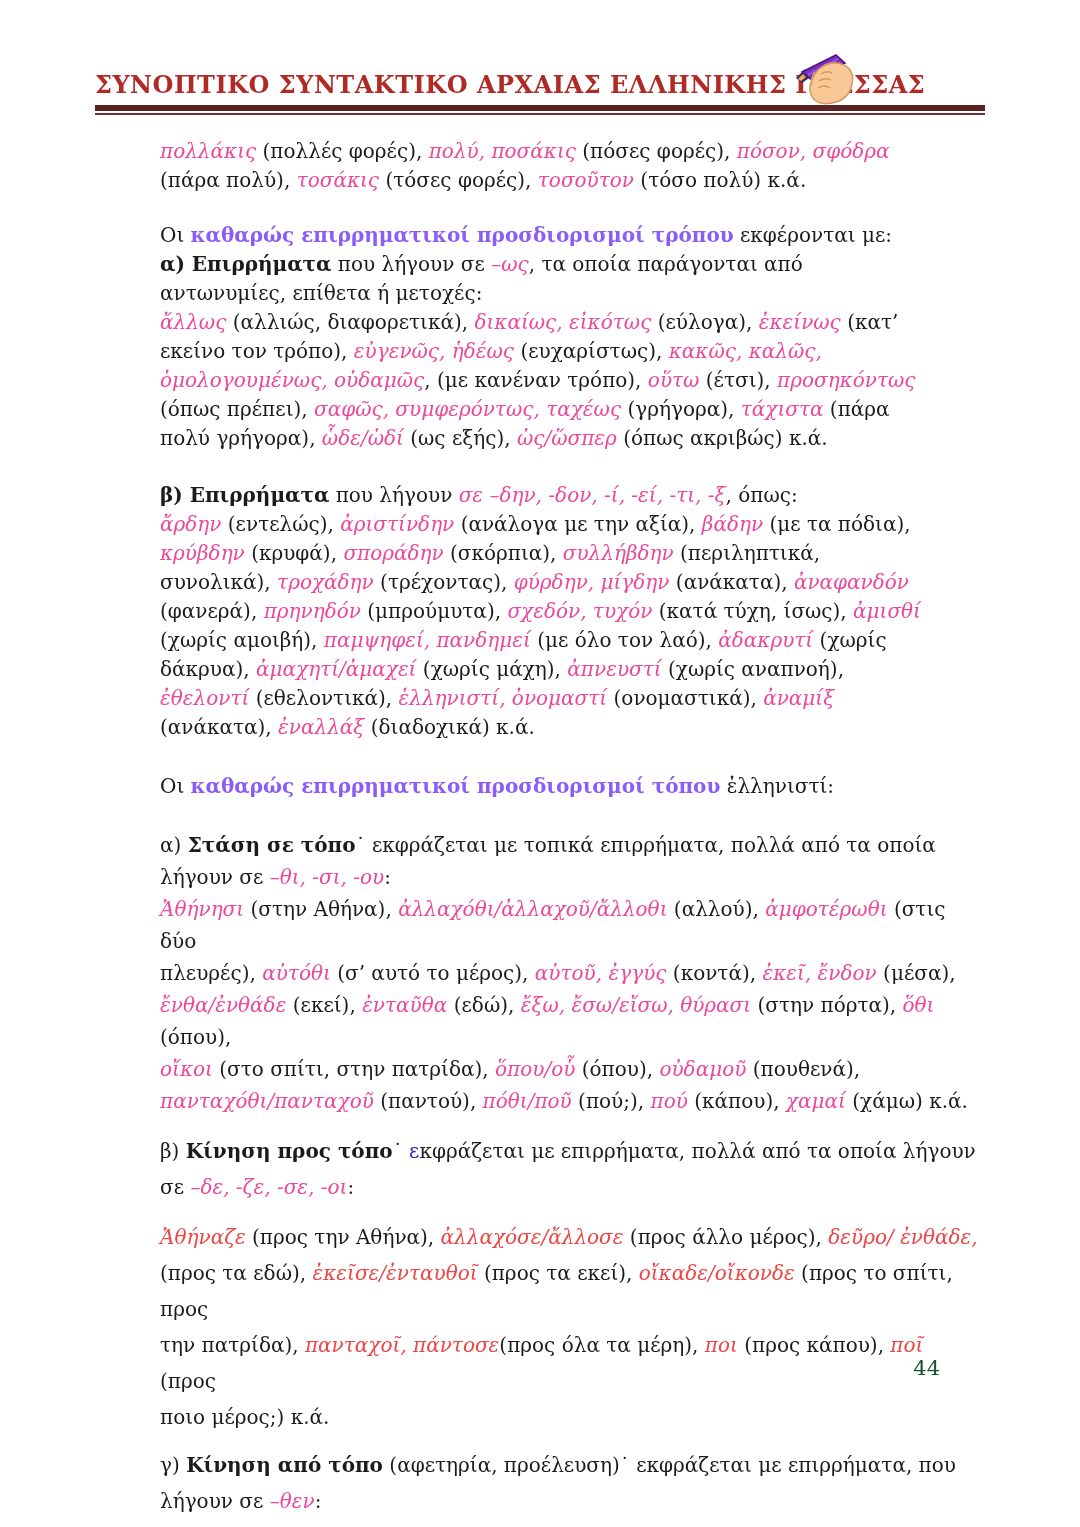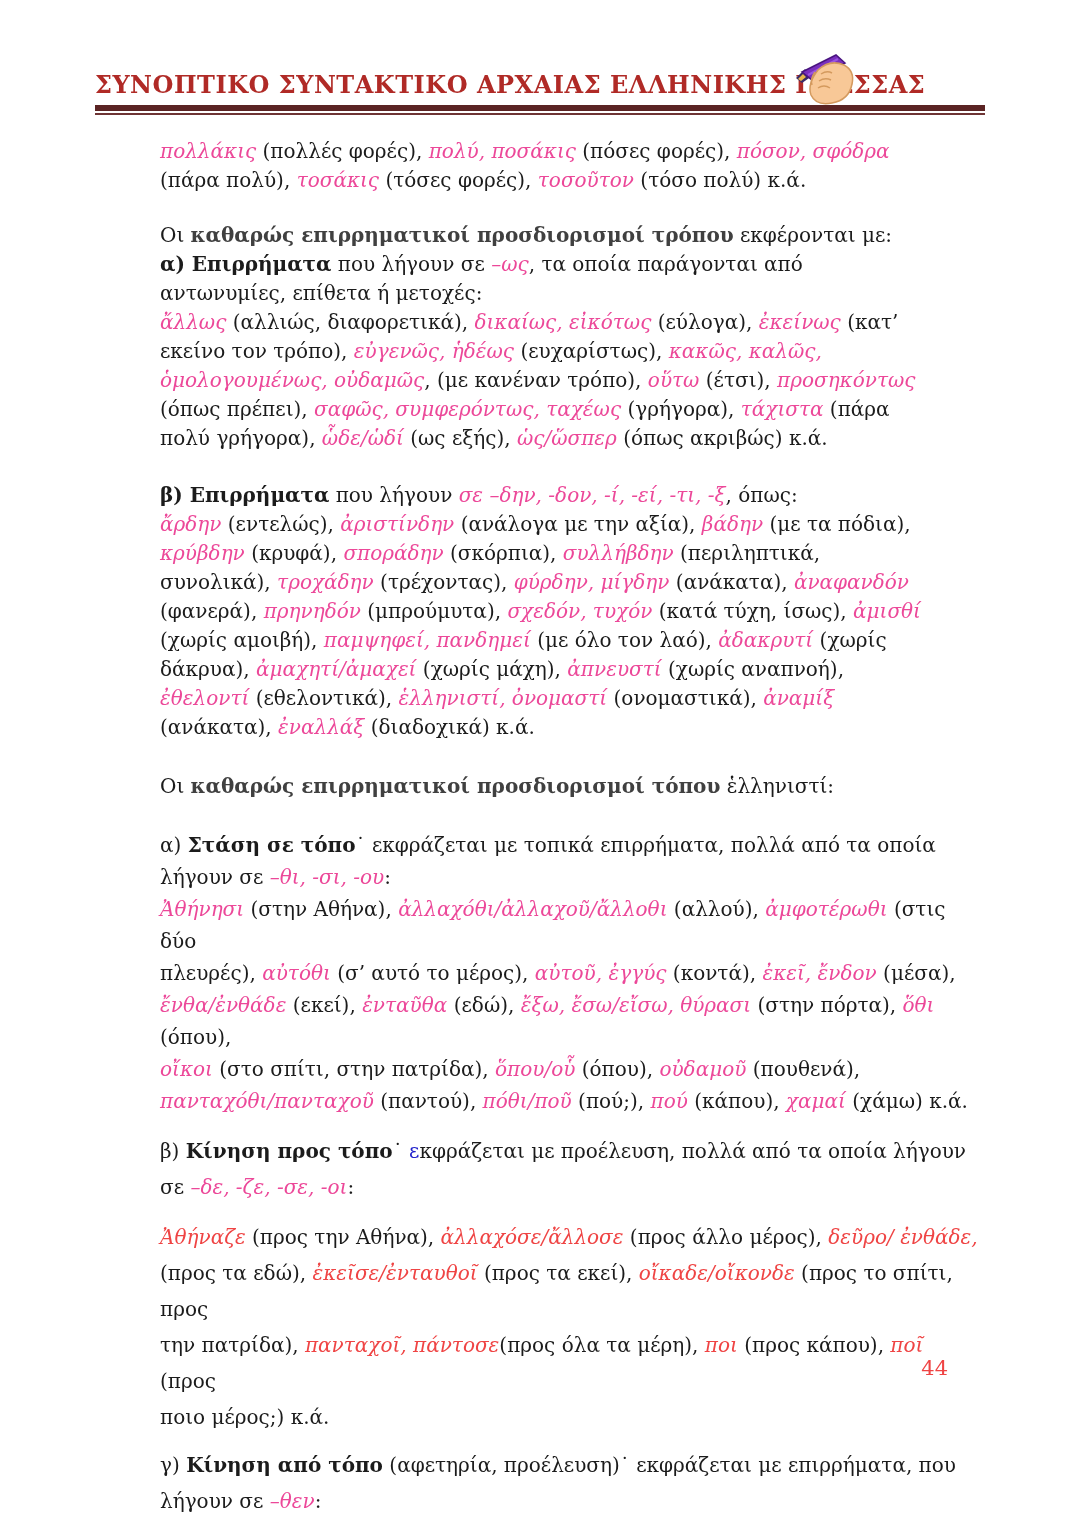--- a/index.html
+++ b/index.html
@@ -50,29 +50,29 @@
   .para.gap-sm { margin-top: 26px; }
   .para.gap-md { margin-top: 28px; }
   .para.gap-lg { margin-top: 30px; }
   .para.mid   { line-height: 32px; margin-top: 28px; }
   .para.loose { line-height: 36px; margin-top: 16px; }
   .para.loose2 { line-height: 36px; margin-top: 14px; }
   .para.loose3 { line-height: 36px; margin-top: 12px; }
   .run-p  { color: #1b1b1b; }
   .run-r  { color: #ec4899; font-style: italic; }
   .run-b  { color: #1b1b1b; font-weight: bold; }
-  .run-bl { color: #404040; font-weight: bold; }
+  .run-bl { color: #8b5cf6; font-weight: bold; }
   .run-i  { color: #ef4444; font-style: italic; }
   .run-blp { color: #2222cc; }
   .page-number {
     position: absolute;
     top: 1356px;
-    right: 132px;
+    right: 140px;
     font-size: 21px;
-    color: #ef4444;
+    color: #14532d;
   }
 </style>
 </head>
 <body>
 
 <div class="page">
 
   <div class="header">
     <div class="title-row">
       <span class="doc-title">ΣΥΝΟΠΤΙΚΟ ΣΥΝΤΑΚΤΙΚΟ ΑΡΧΑΙΑΣ ΕΛΛΗΝΙΚΗΣ ΓΛΩΣΣΑΣ</span>
@@ -96,20 +96,20 @@
     <div class="header-rule"></div>
   </div>
 
   <div class="body-text">
 
   <p class="para tight"><span class="run-r">πολλάκις</span><span class="run-p"> (πολλές φορές), </span><span class="run-r">πολύ, ποσάκις</span><span class="run-p"> (πόσες φορές), </span><span class="run-r">πόσον, σφόδρα</span><br><span class="run-p">(πάρα πολύ), </span><span class="run-r">τοσάκις</span><span class="run-p"> (τόσες φορές), </span><span class="run-r">τοσοῦτον</span><span class="run-p"> (τόσο πολύ) κ.ά.</span></p>
       <p class="para tight gap-sm"><span class="run-p">Οι </span><span class="run-bl">καθαρώς επιρρηματικοί προσδιορισμοί τρόπου</span><span class="run-p"> εκφέρονται με:</span><br><span class="run-b">α) Επιρρήματα</span><span class="run-p"> που λήγουν σε </span><span class="run-r">–ως</span><span class="run-p">, τα οποία παράγονται από</span><br><span class="run-p">αντωνυμίες, επίθετα ή μετοχές:</span><br><span class="run-r">ἄλλως</span><span class="run-p"> (αλλιώς, διαφορετικά), </span><span class="run-r">δικαίως, εἰκότως</span><span class="run-p"> (εύλογα), </span><span class="run-r">ἐκείνως</span><span class="run-p"> (κατ’</span><br><span class="run-p">εκείνο τον τρόπο), </span><span class="run-r">εὐγενῶς, ἡδέως</span><span class="run-p"> (ευχαρίστως), </span><span class="run-r">κακῶς, καλῶς,</span><br><span class="run-r">ὁμολογουμένως, οὐδαμῶς</span><span class="run-p">, (με κανέναν τρόπο), </span><span class="run-r">οὕτω</span><span class="run-p"> (έτσι), </span><span class="run-r">προσηκόντως</span><br><span class="run-p">(όπως πρέπει), </span><span class="run-r">σαφῶς, συμφερόντως, ταχέως</span><span class="run-p"> (γρήγορα), </span><span class="run-r">τάχιστα</span><span class="run-p"> (πάρα</span><br><span class="run-p">πολύ γρήγορα), </span><span class="run-r">ὧδε/ὡδί</span><span class="run-p"> (ως εξής), </span><span class="run-r">ὡς/ὥσπερ</span><span class="run-p"> (όπως ακριβώς) κ.ά.</span></p>
       <p class="para tight gap-md"><span class="run-b">β) Επιρρήματα</span><span class="run-p"> που λήγουν </span><span class="run-r">σε –δην, -δον, -ί, -εί, -τι, -ξ</span><span class="run-p">, όπως:</span><br><span class="run-r">ἄρδην</span><span class="run-p"> (εντελώς), </span><span class="run-r">ἀριστίνδην</span><span class="run-p"> (ανάλογα με την αξία), </span><span class="run-r">βάδην</span><span class="run-p"> (με τα πόδια),</span><br><span class="run-r">κρύβδην</span><span class="run-p"> (κρυφά), </span><span class="run-r">σποράδην</span><span class="run-p"> (σκόρπια), </span><span class="run-r">συλλήβδην</span><span class="run-p"> (περιληπτικά,</span><br><span class="run-p">συνολικά), </span><span class="run-r">τροχάδην</span><span class="run-p"> (τρέχοντας), </span><span class="run-r">φύρδην, μίγδην</span><span class="run-p"> (ανάκατα), </span><span class="run-r">ἀναφανδόν</span><br><span class="run-p">(φανερά), </span><span class="run-r">πρηνηδόν</span><span class="run-p"> (μπρούμυτα), </span><span class="run-r">σχεδόν, τυχόν</span><span class="run-p"> (κατά τύχη, ίσως), </span><span class="run-r">ἀμισθί</span><br><span class="run-p">(χωρίς αμοιβή), </span><span class="run-r">παμψηφεί, πανδημεί</span><span class="run-p"> (με όλο τον λαό), </span><span class="run-r">ἀδακρυτί</span><span class="run-p"> (χωρίς</span><br><span class="run-p">δάκρυα), </span><span class="run-r">ἀμαχητί/ἀμαχεί</span><span class="run-p"> (χωρίς μάχη), </span><span class="run-r">ἀπνευστί</span><span class="run-p"> (χωρίς αναπνοή),</span><br><span class="run-r">ἐθελοντί</span><span class="run-p"> (εθελοντικά), </span><span class="run-r">ἑλληνιστί, ὀνομαστί</span><span class="run-p"> (ονομαστικά), </span><span class="run-r">ἀναμίξ</span><br><span class="run-p">(ανάκατα), </span><span class="run-r">ἐναλλάξ</span><span class="run-p"> (διαδοχικά) κ.ά.</span></p>
       <p class="para tight gap-lg"><span class="run-p">Οι </span><span class="run-bl">καθαρώς επιρρηματικοί προσδιορισμοί τόπου</span><span class="run-p"> ἑλληνιστί:</span></p>
       <p class="para mid"><span class="run-p">α) </span><span class="run-b">Στάση σε τόπο</span><span class="run-p">˙ εκφράζεται με τοπικά επιρρήματα, πολλά από τα οποία</span><br><span class="run-p">λήγουν σε </span><span class="run-r">–θι, -σι, -ου</span><span class="run-p">:</span><br><span class="run-r">Ἀθήνησι</span><span class="run-p"> (στην Αθήνα), </span><span class="run-r">ἀλλαχόθι/ἀλλαχοῦ/ἄλλοθι</span><span class="run-p"> (αλλού), </span><span class="run-r">ἀμφοτέρωθι</span><span class="run-p"> (στις δύο</span><br><span class="run-p">πλευρές), </span><span class="run-r">αὐτόθι</span><span class="run-p"> (σ’ αυτό το μέρος), </span><span class="run-r">αὐτοῦ, ἐγγύς</span><span class="run-p"> (κοντά), </span><span class="run-r">ἐκεῖ, ἔνδον</span><span class="run-p"> (μέσα),</span><br><span class="run-r">ἔνθα/ἐνθάδε</span><span class="run-p"> (εκεί), </span><span class="run-r">ἐνταῦθα</span><span class="run-p"> (εδώ), </span><span class="run-r">ἔξω, ἔσω/εἴσω, θύρασι</span><span class="run-p"> (στην πόρτα), </span><span class="run-r">ὅθι</span><span class="run-p"> (όπου),</span><br><span class="run-r">οἴκοι</span><span class="run-p"> (στο σπίτι, στην πατρίδα), </span><span class="run-r">ὅπου/οὗ</span><span class="run-p"> (όπου), </span><span class="run-r">οὐδαμοῦ</span><span class="run-p"> (πουθενά),</span><br><span class="run-r">πανταχόθι/πανταχοῦ</span><span class="run-p"> (παντού), </span><span class="run-r">πόθι/ποῦ</span><span class="run-p"> (πού;), </span><span class="run-r">πού</span><span class="run-p"> (κάπου), </span><span class="run-r">χαμαί</span><span class="run-p"> (χάμω) κ.ά.</span></p>
-      <p class="para loose"><span class="run-p">β) </span><span class="run-b">Κίνηση προς τόπο</span><span class="run-p">˙ </span><span class="run-blp">ε</span><span class="run-p">κφράζεται με προέλευση, πολλά από τα οποία λήγουν</span><br><span class="run-p">σε </span><span class="run-r">–δε, -ζε, -σε, -οι</span><span class="run-p">:</span></p>
+      <p class="para loose"><span class="run-p">β) </span><span class="run-b">Κίνηση προς τόπο</span><span class="run-p">˙ </span><span class="run-blp">ε</span><span class="run-p">κφράζεται με επιρρήματα, πολλά από τα οποία λήγουν</span><br><span class="run-p">σε </span><span class="run-r">–δε, -ζε, -σε, -οι</span><span class="run-p">:</span></p>
       <p class="para loose2"><span class="run-i">Ἀθήναζε</span><span class="run-p"> (προς την Αθήνα), </span><span class="run-i">ἀλλαχόσε/ἄλλοσε</span><span class="run-p"> (προς άλλο μέρος), </span><span class="run-i">δεῦρο/ ἐνθάδε,</span><br><span class="run-p">(προς τα εδώ), </span><span class="run-i">ἐκεῖσε/ἐνταυθοῖ</span><span class="run-p"> (προς τα εκεί), </span><span class="run-i">οἴκαδε/οἴκονδε</span><span class="run-p"> (προς το σπίτι, προς</span><br><span class="run-p">την πατρίδα), </span><span class="run-i">πανταχοῖ, πάντοσε</span><span class="run-p">(προς όλα τα μέρη), </span><span class="run-i">ποι</span><span class="run-p"> (προς κάπου), </span><span class="run-i">ποῖ</span><span class="run-p"> (προς</span><br><span class="run-p">ποιο μέρος;) κ.ά.</span></p>
       <p class="para loose3"><span class="run-p">γ) </span><span class="run-b">Κίνηση από τόπο</span><span class="run-p"> (αφετηρία, προέλευση)˙ εκφράζεται με επιρρήματα, που</span><br><span class="run-p">λήγουν σε </span><span class="run-r">–θεν</span><span class="run-p">:</span></p>
     </div>
 
   <div class="page-number">44</div>
 
 </div>
 
 </body></html>

